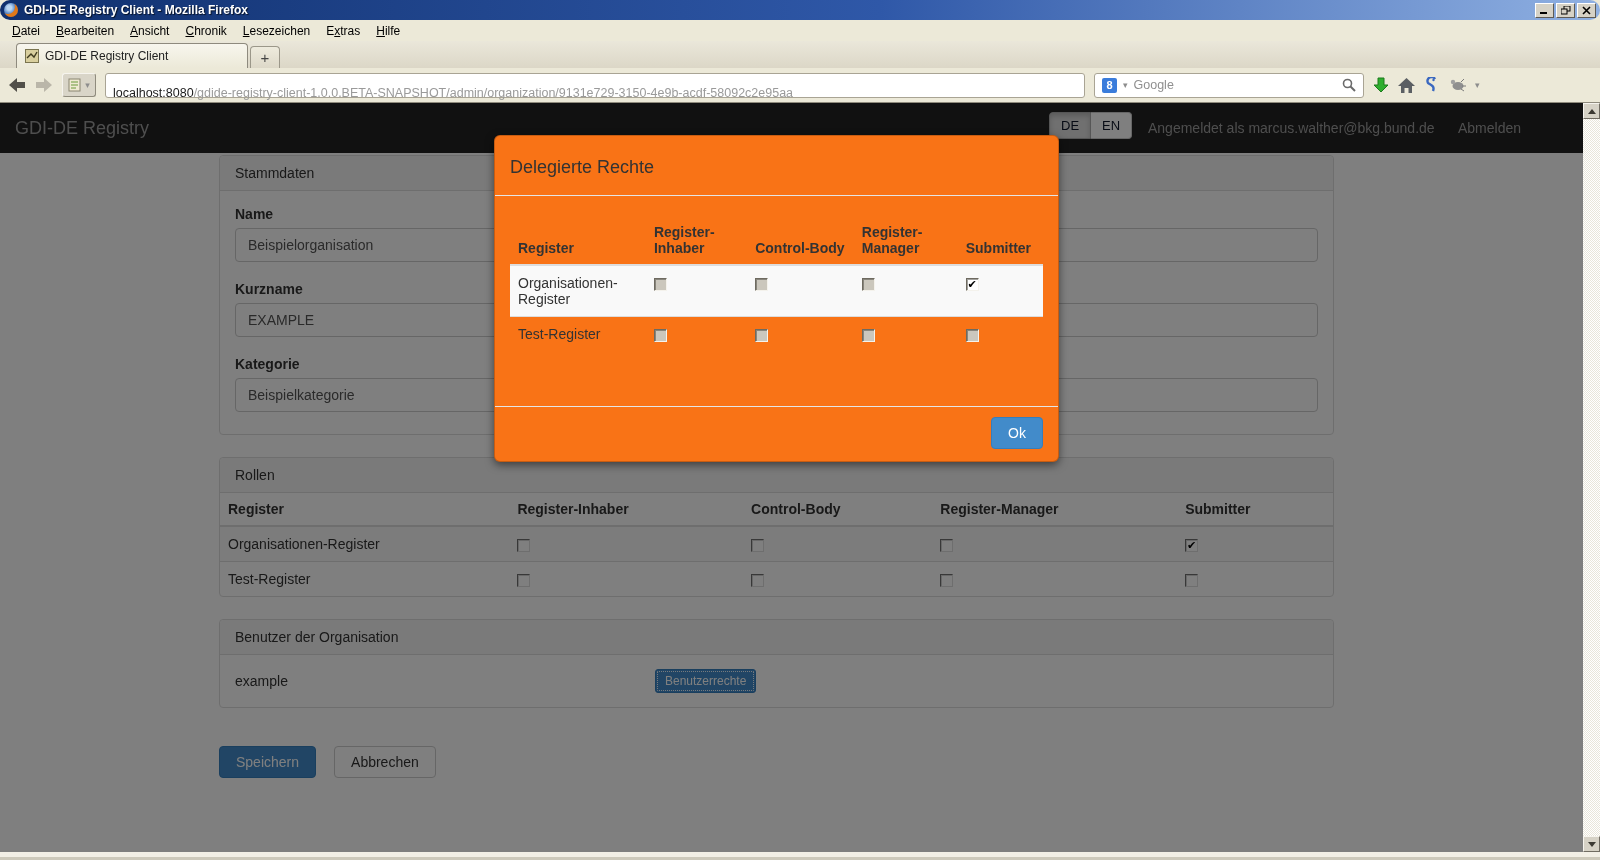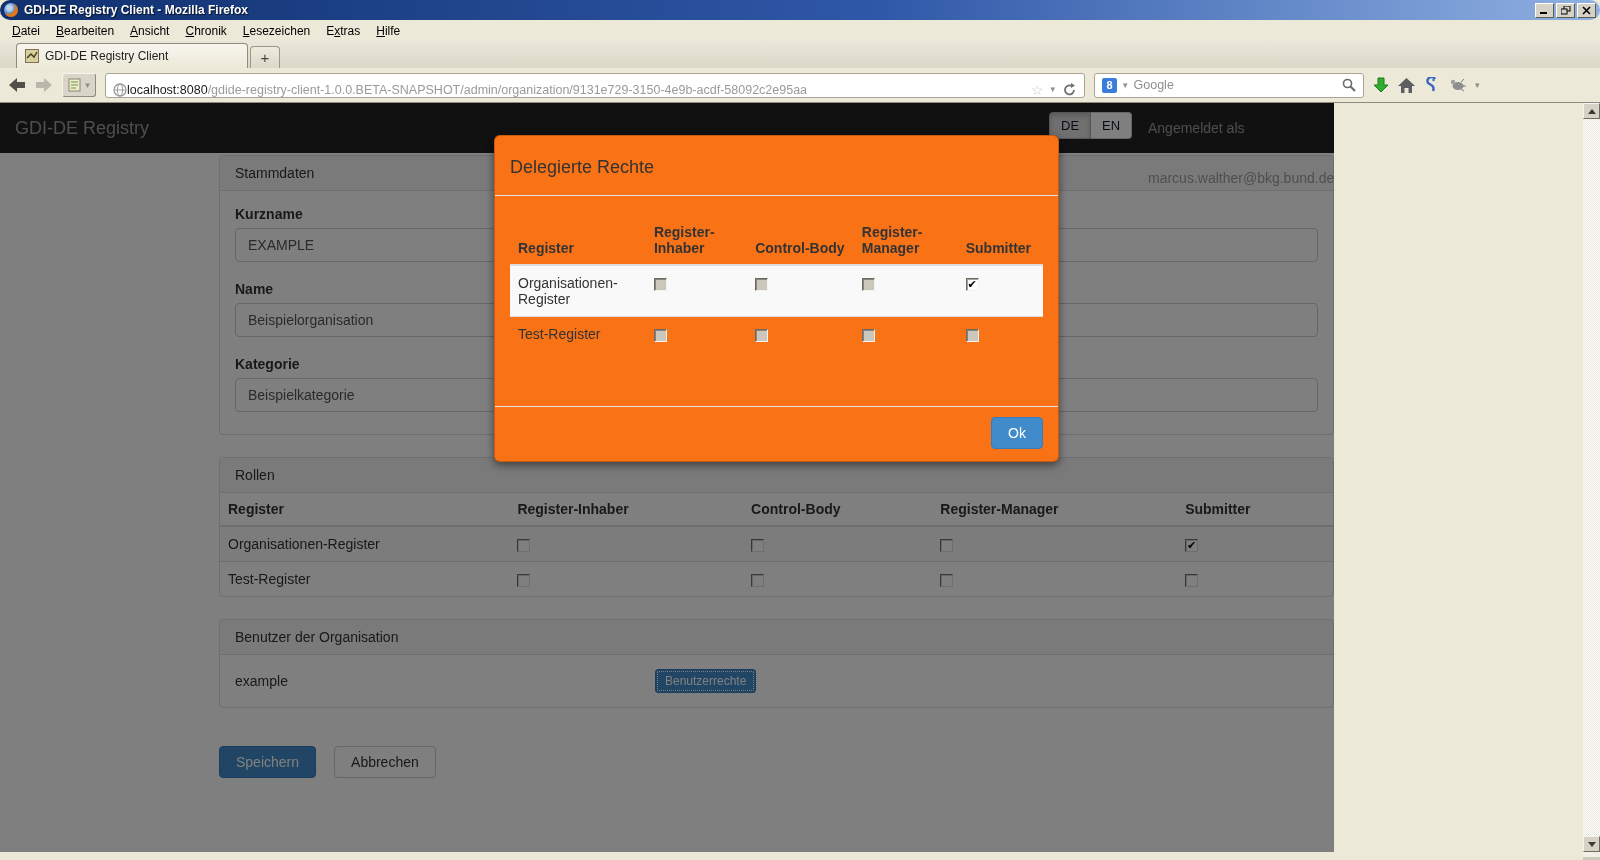--- a/index.html
+++ b/index.html
@@ -29,36 +29,36 @@
     border:1px solid #9b9789; border-bottom:none; border-radius:4px 4px 0 0;
     display:flex; align-items:center; justify-content:center; font-size:15px; color:#444; }
 
   .toolbar { height:35px; background:#ece9d8; border-bottom:1px solid #8f8b7d;
     display:flex; align-items:center; padding:0 8px; gap:9px; }
   .tool-btn { display:flex; align-items:center; justify-content:center; }
   .ext-btn { width:34px; height:24px; background:#d9d5c8; border:1px solid;
     border-color:#f6f4ee #8f8b7d #8f8b7d #f6f4ee; border-radius:3px;
     display:flex; align-items:center; justify-content:center; gap:2px; }
   .urlbar { width:980px; height:25px; background:#fff; border:1px solid #a9a494; border-radius:3px;
-    display:flex; align-items:flex-end; gap:0; padding:0 7px; font-size:12.5px; }
+    display:flex; align-items:flex-start; gap:12px; padding:0 7px; font-size:12.5px;flex-direction:column; }
   .url-host { color:#1c1c1c; }
   .url-path { color:#9a9a9a; }
   .url-right { margin-left:auto; display:flex; align-items:center; gap:7px; }
   .glyph-star { color:#c6c6c6; font-size:14px; line-height:14px; }
   .glyph-caret { color:#8d8d8d; font-size:9px; line-height:9px; }
   .searchbar { width:270px; height:25px; background:#fff; border:1px solid #a9a494; border-radius:3px;
     display:flex; align-items:center; gap:6px; padding:0 7px; font-size:12.5px; }
   .g8 { width:15px; height:15px; background:#3a7cdb; border-radius:2px; color:#fff;
     font-size:11px; font-weight:bold; display:flex; align-items:center; justify-content:center; }
   .search-ph { color:#8f8f8f; }
   .search-mag { margin-left:auto; }
 
   
   .browser-body { display:flex; height:757px; }
-  .viewport-col { width:1583px; display:flex; flex-direction:row; }
+  .viewport-col { width:1583px; display:flex; flex-direction:column; }
   .viewport { position:relative; height:749px; background:#fff; overflow:hidden; }
   .bottomstrip { height:8px; background:#f2efe6; border-bottom:3px solid #cdc9bb; }
   .scroll-col { width:17px; display:flex; flex-direction:column; }
   .scrollbar { height:749px; display:flex; flex-direction:column; justify-content:space-between;
     background-image:
       linear-gradient(45deg,#fff 25%,transparent 25%,transparent 75%,#fff 75%),
       linear-gradient(45deg,#fff 25%,#e9e6da 25%,#e9e6da 75%,#fff 75%);
     background-size:2px 2px; background-position:0 0,1px 1px; }
   .sb-btn { height:16px; background:#d6d2c6; border:1px solid; border-color:#f6f4ee #706c62 #706c62 #f6f4ee;
     display:flex; align-items:center; justify-content:center; }
@@ -257,26 +257,26 @@
         <span class="login">Angemeldet als marcus.walther@bkg.bund.de</span>
         <span class="logout">Abmelden</span>
       </div>
 
       <div class="container">
 
         <div class="panel">
           <div class="panel-heading">Stammdaten</div>
           <div class="panel-body">
             <div class="form-group">
+              <div class="form-label">Name</div>
+              <input class="form-input" readonly="" value="Beispielorganisation" style="">
+            </div>
+            <div class="form-group">
               <div class="form-label">Kurzname</div>
               <input class="form-input" readonly="" value="EXAMPLE" style="">
-            </div>
-            <div class="form-group">
-              <div class="form-label">Name</div>
-              <input class="form-input" readonly="" value="Beispielorganisation" style="">
             </div>
             <div class="form-group">
               <div class="form-label">Kategorie</div>
               <input class="form-input" readonly="" value="Beispielkategorie" style="">
             </div>
           </div>
         </div>
 
         <div class="panel">
           <div class="panel-heading">Rollen</div>

